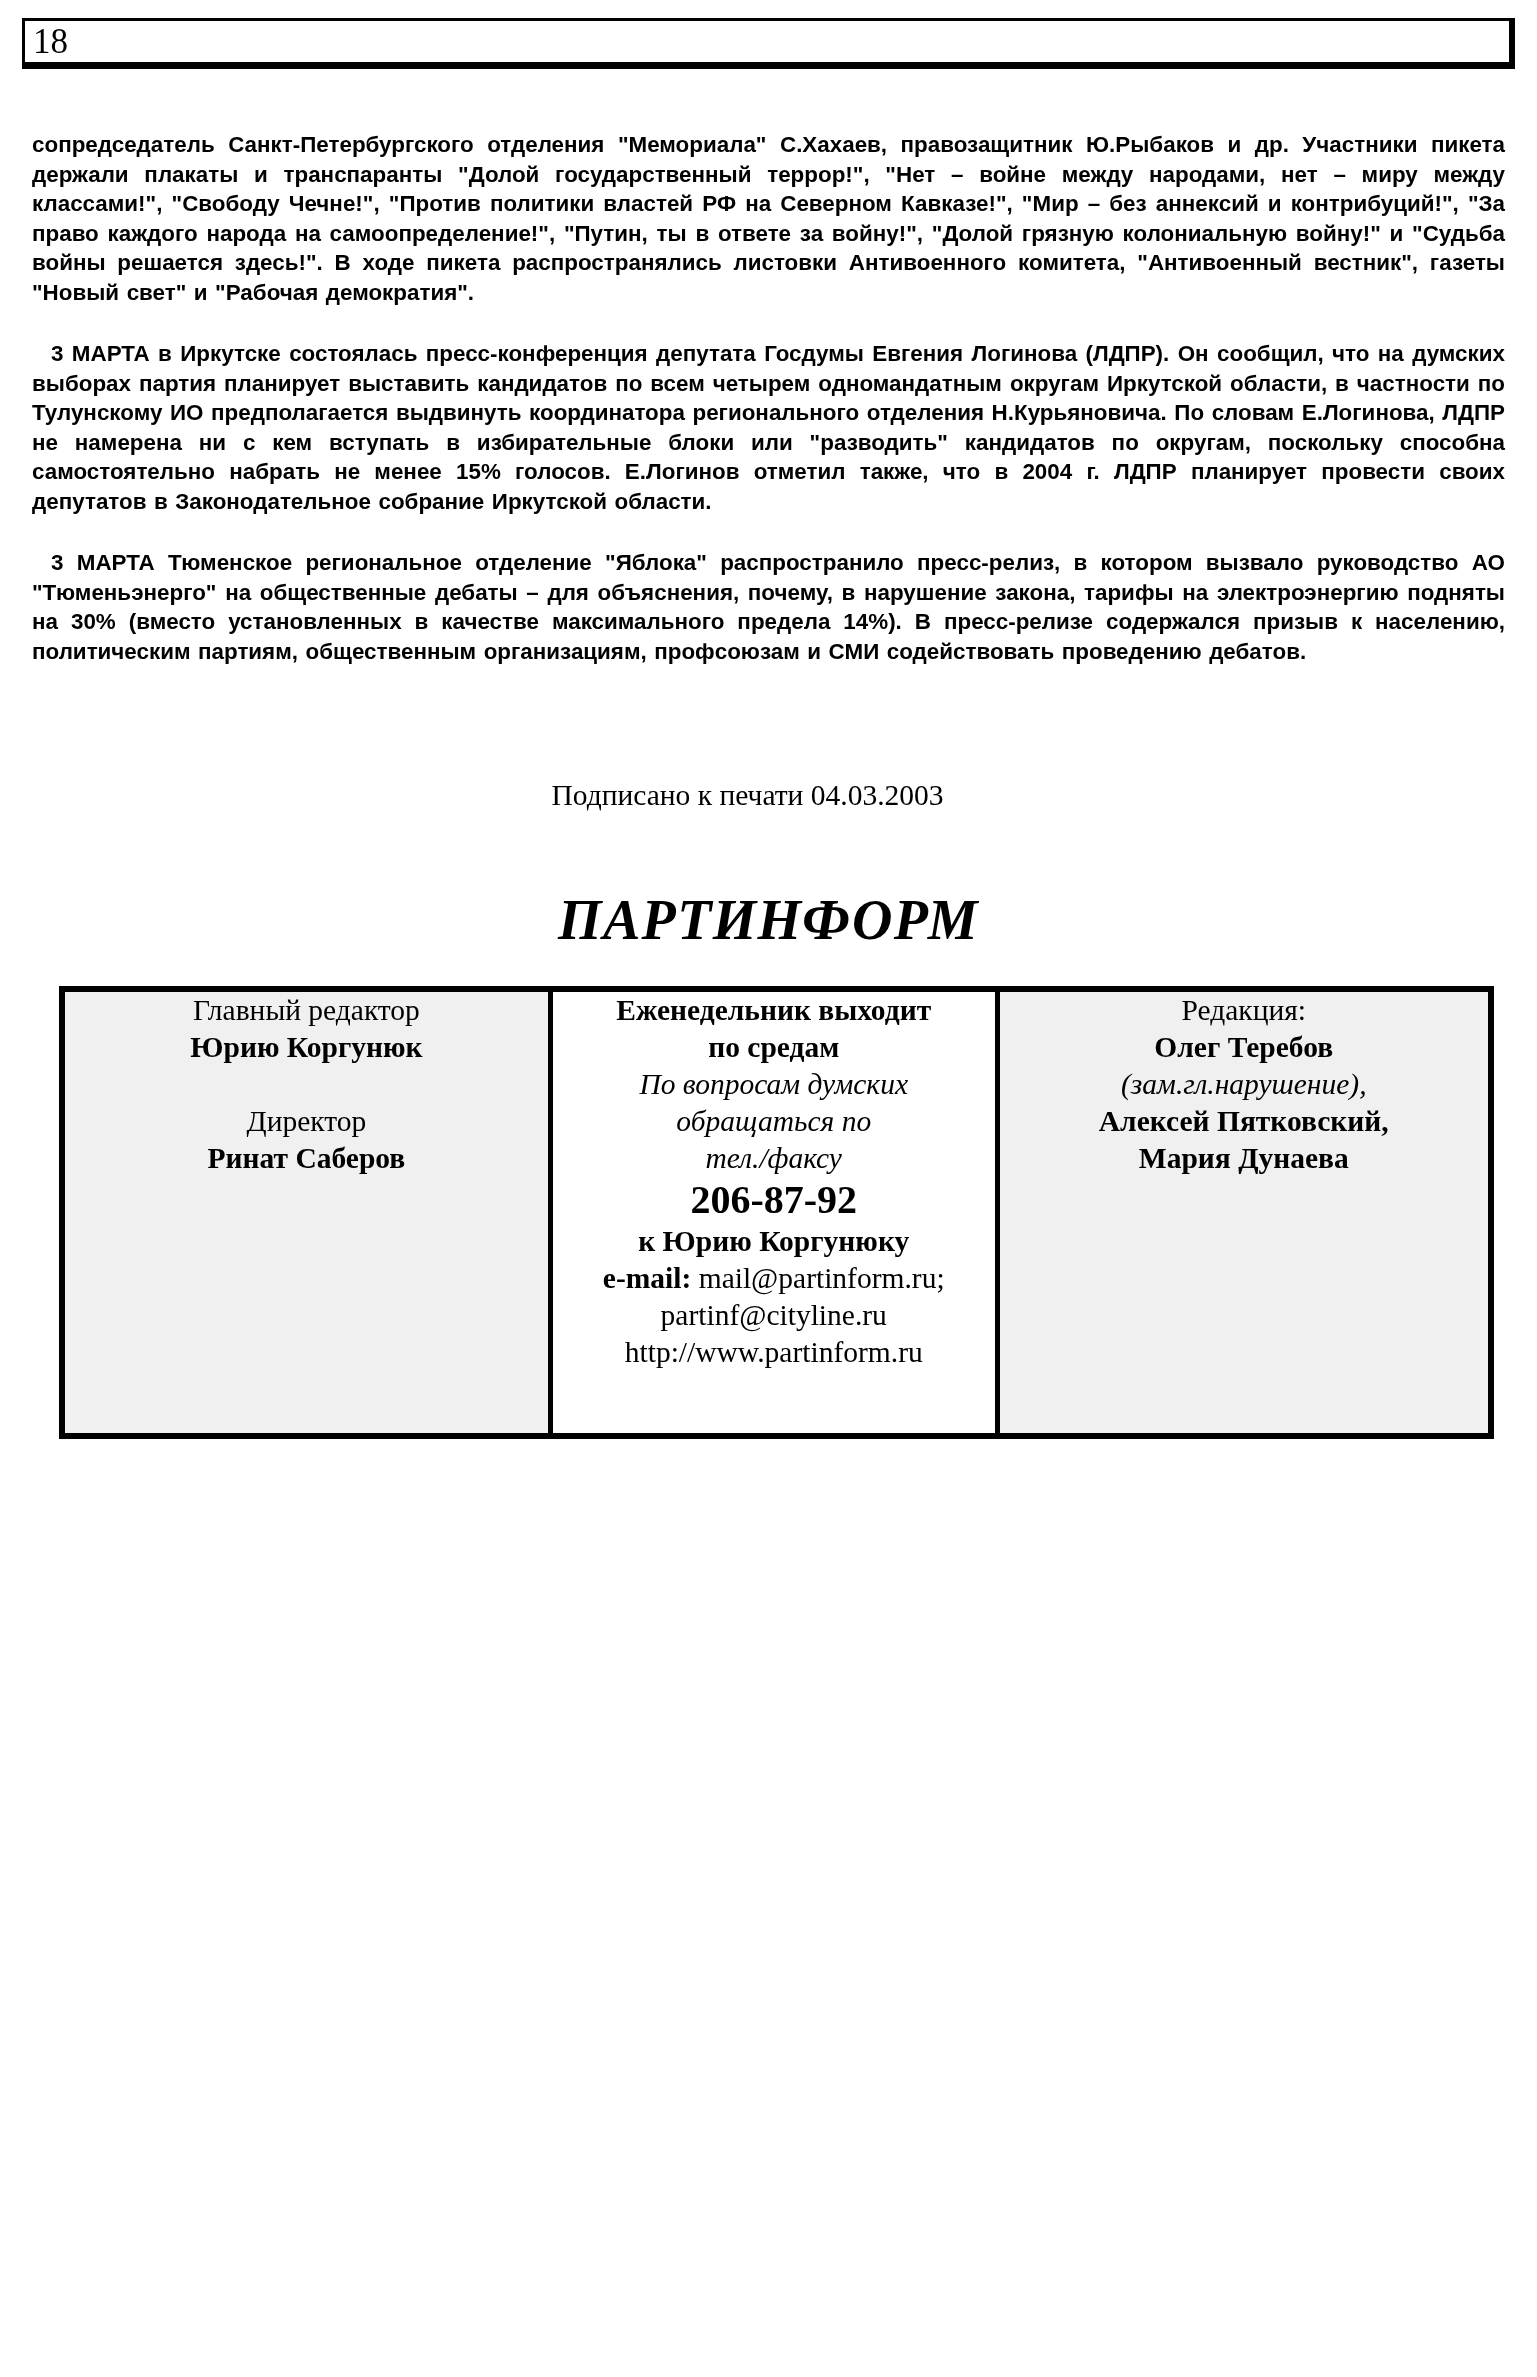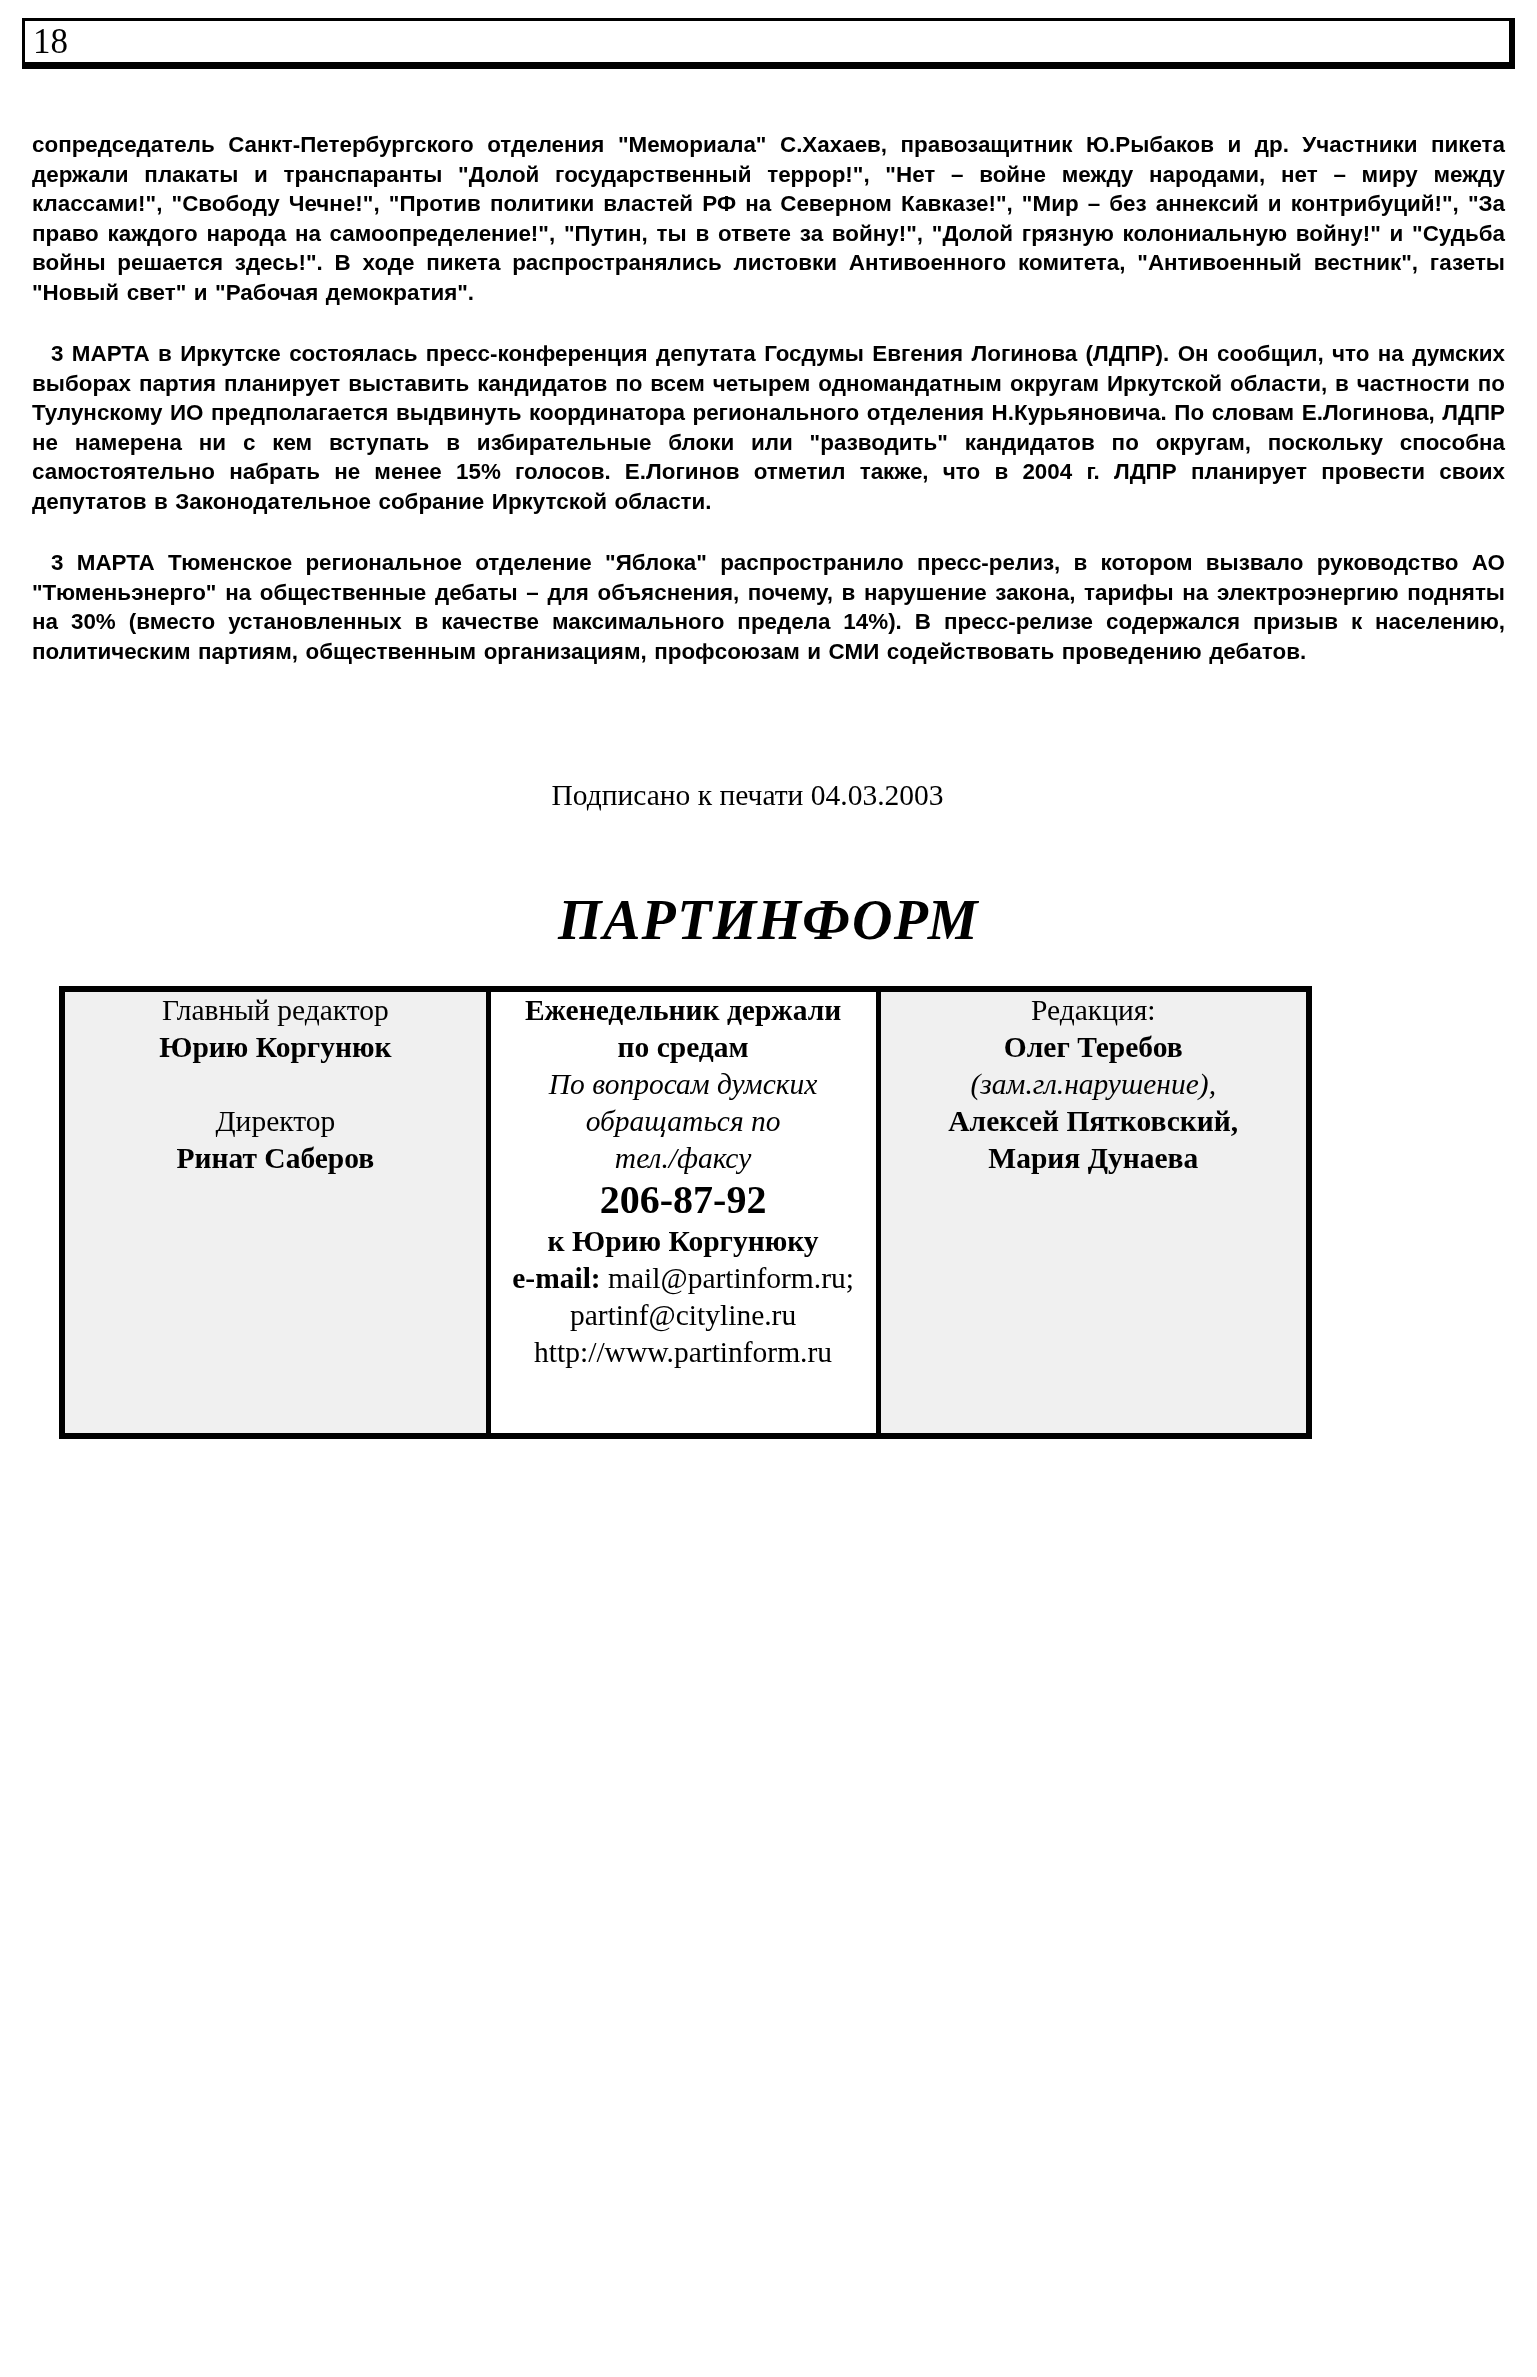--- a/index.html
+++ b/index.html
@@ -73,21 +73,21 @@
     font-size: 56px;
     line-height: 59px;
     text-align: center;
     margin-top: 78px;
     letter-spacing: 1.3px;
   }
 
   
   table.masthead {
     margin: 36px 0 12px 59px;
-    width: 1253px;
+    width: 1435px;
     height: 453px;
     border-collapse: collapse;
     table-layout: fixed;
   }
   table.masthead td {
     border: 5.8px solid #000;
     vertical-align: top;
     text-align: center;
     font-family: "Liberation Serif", "DejaVu Serif", serif;
     font-size: 29.5px;
@@ -127,21 +127,21 @@
   <tbody>
       <tr>
     <td class="cell-left">
       <span class="ln">Главный редактор</span>
       <span class="ln bold">Юрию Коргунюк</span>
       <span class="gap"></span>
       <span class="ln">Директор</span>
       <span class="ln bold">Ринат Саберов</span>
     </td>
     <td class="cell-middle">
-      <span class="ln bold">Еженедельник держали</span>
+      <span class="ln bold">Еженедельник выходит</span>
       <span class="ln bold">по средам</span>
       <span class="ln italic">По вопросам думских</span>
       <span class="ln italic">обращаться по</span>
       <span class="ln italic">тел./факсу</span>
       <span class="ln phone">206-87-92</span>
       <span class="ln bold">к Юрию Коргунюку</span>
       <span class="ln"><span class="email-label">e-mail:</span><span> mail@partinform.ru;</span></span>
       <span class="ln">partinf@cityline.ru</span>
       <span class="ln">http://www.partinform.ru</span>
     </td>

